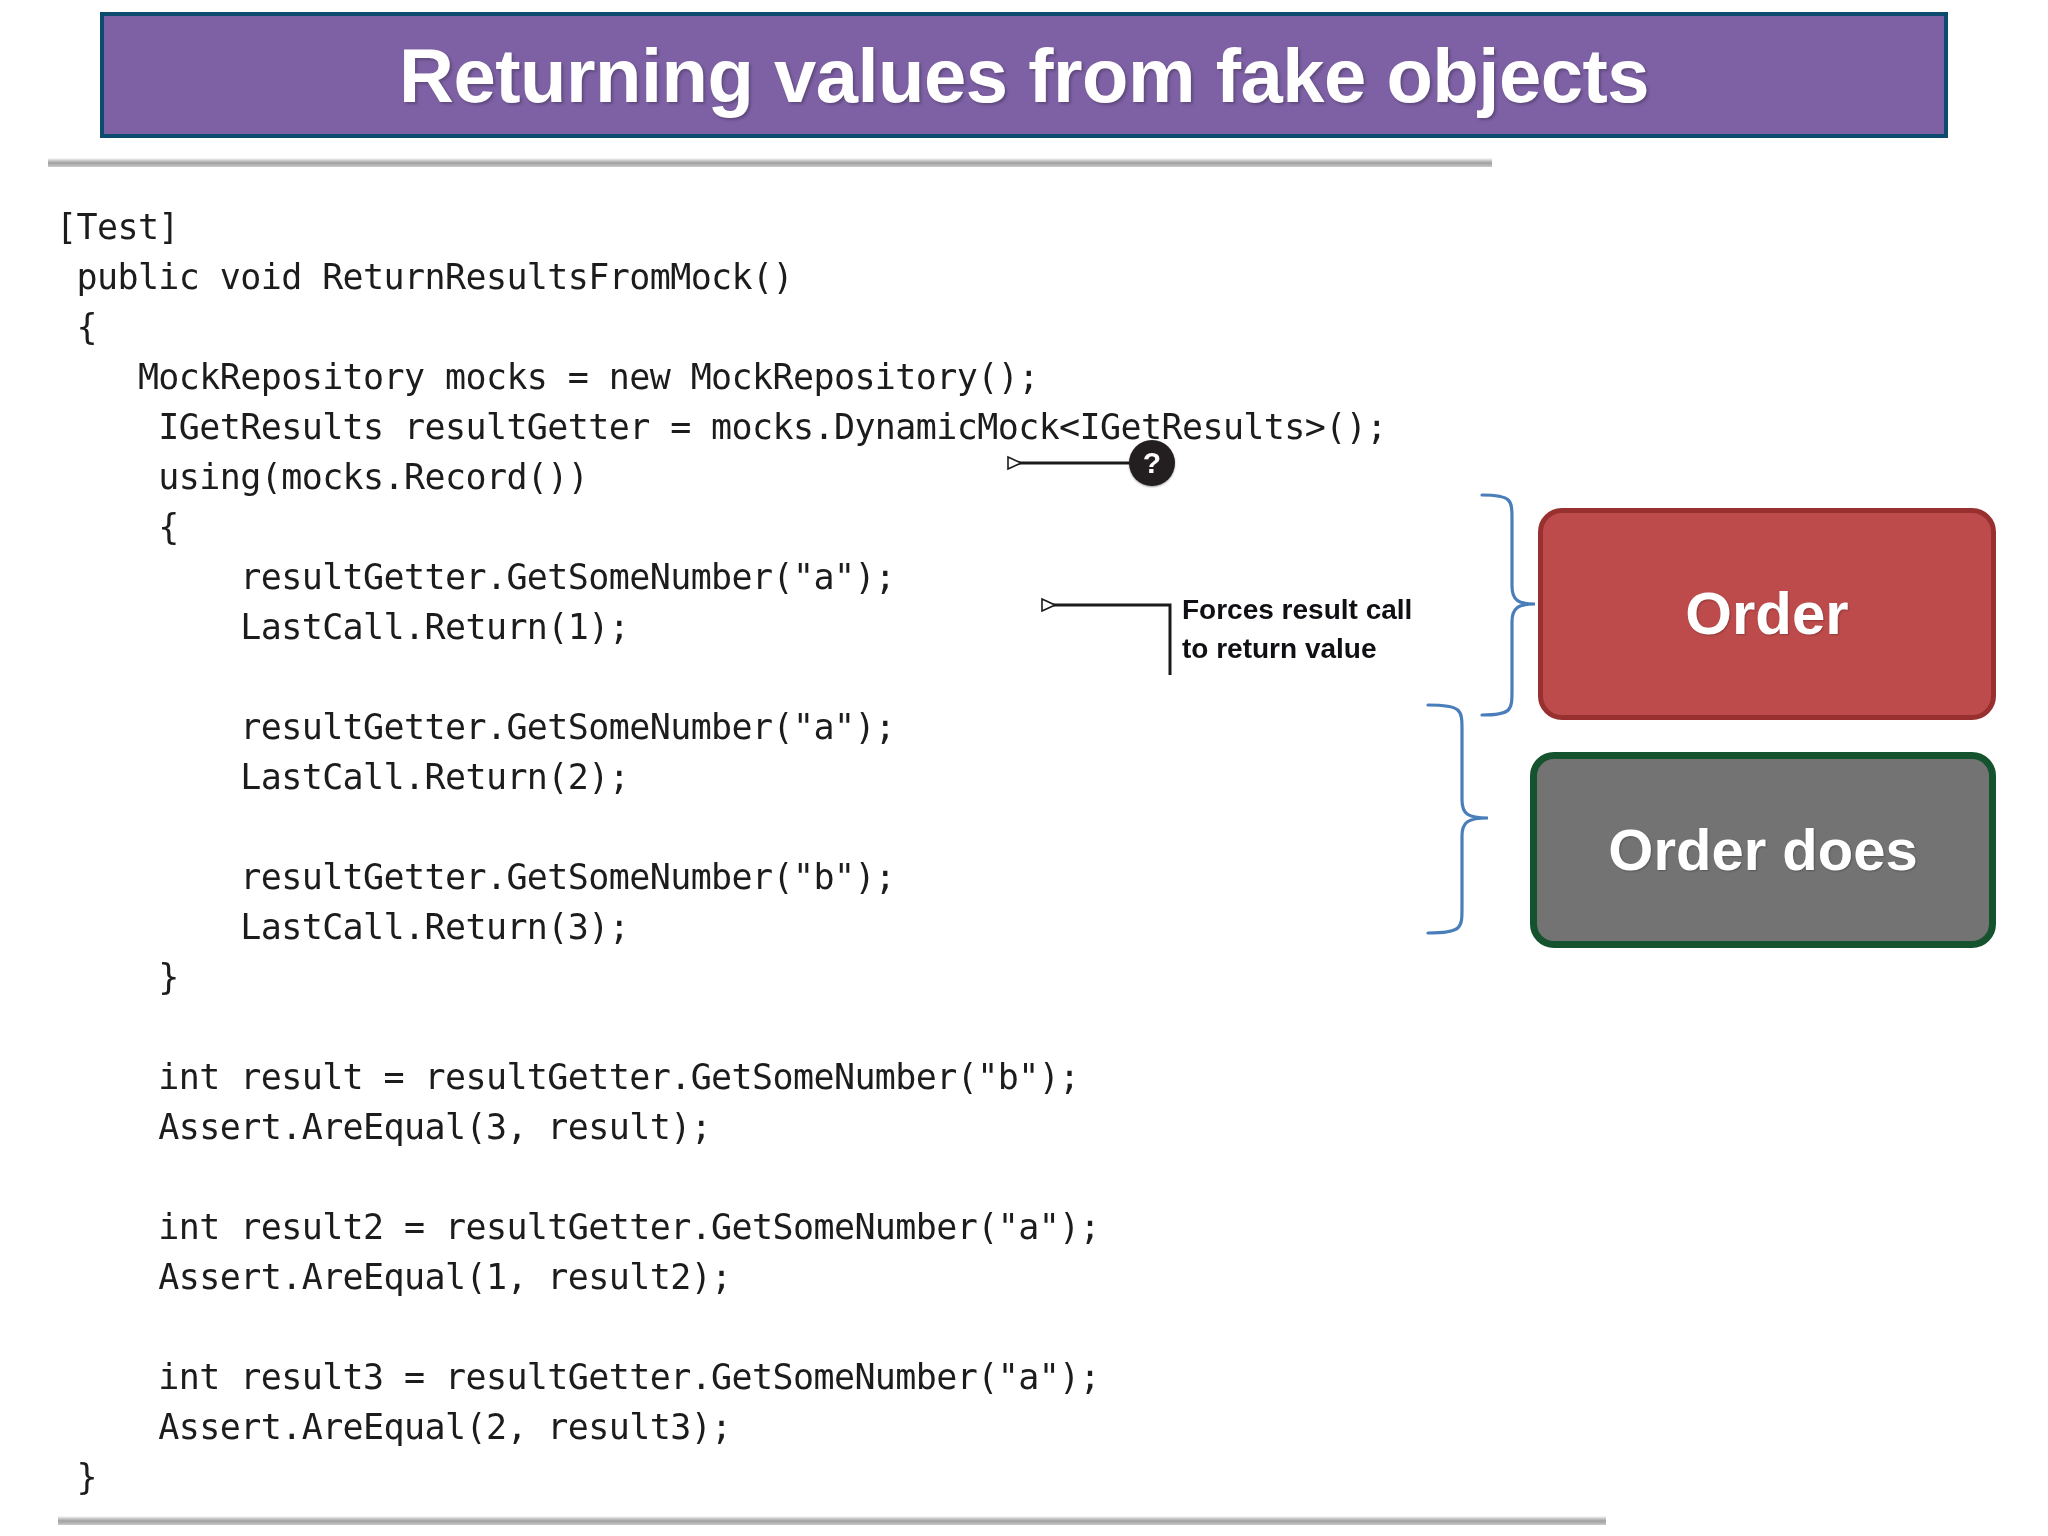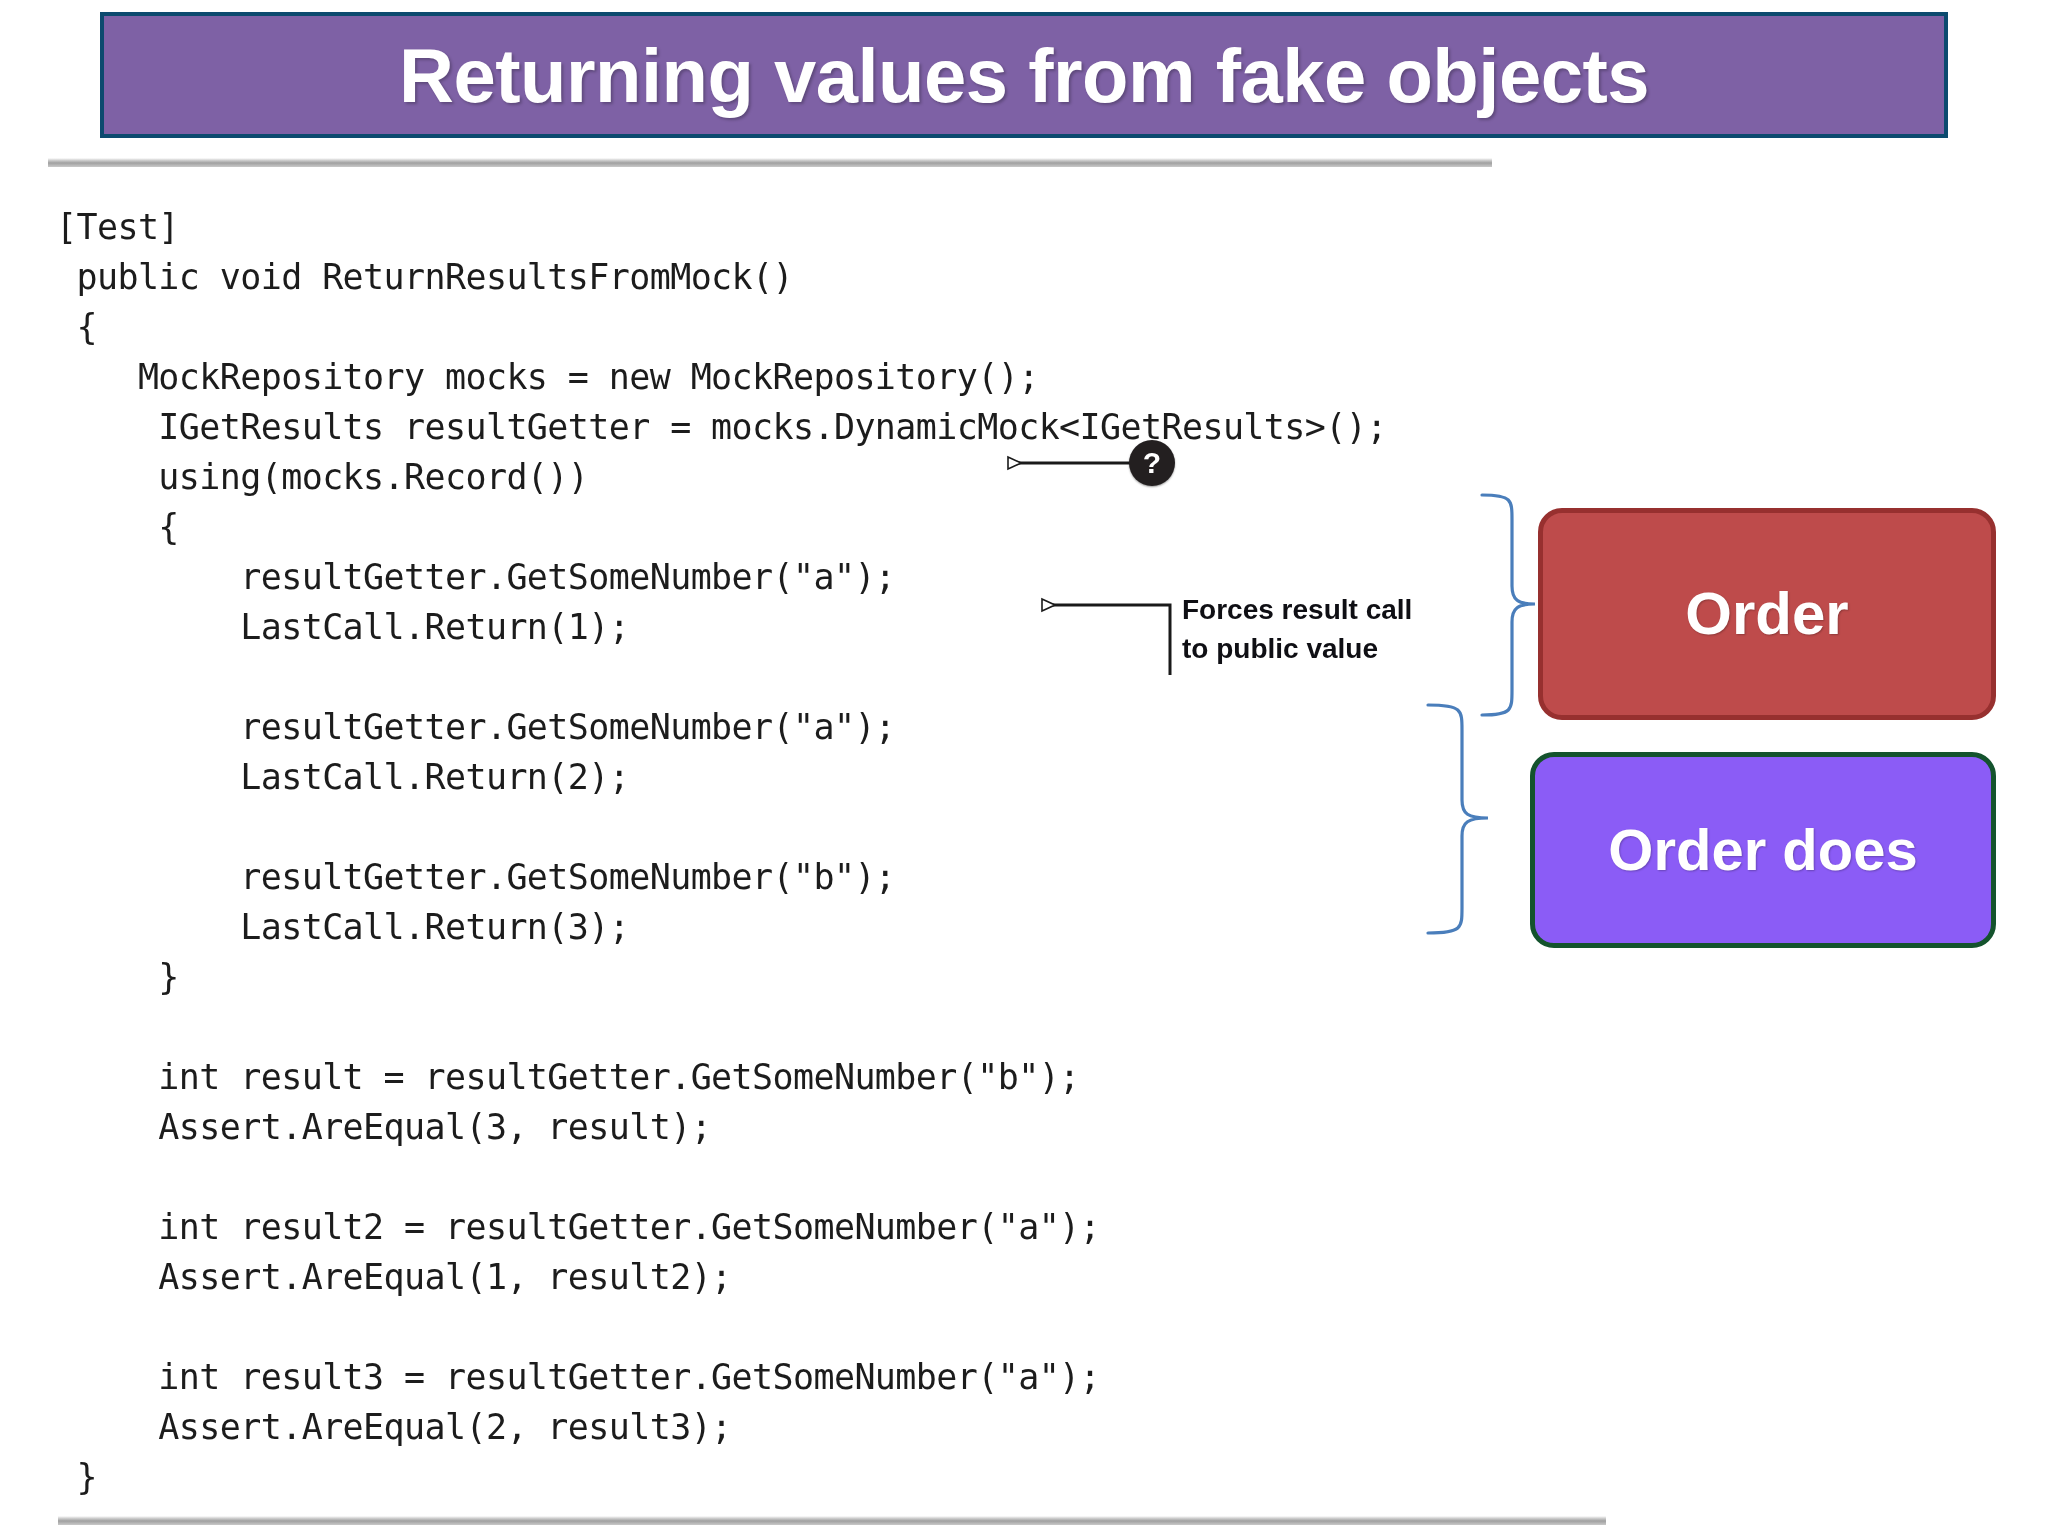--- a/index.html
+++ b/index.html
@@ -144,22 +144,22 @@
     height: 212px;
     background: #BE4B4B;
     border: 5px solid #97302F;
     font-size: 60px;
   }
   #callout-order-not-matter {
     left: 1530px;
     top: 752px;
     width: 466px;
     height: 196px;
-    background: #8b5cf6;
-    border: 5px solid #14532d;
+    background: #737373;
+    border: 7px solid #14532d;
     font-size: 58px;
   }
 
   
   #vector-overlay {
     position: absolute;
     left: 0;
     top: 0;
     width: 2048px;
     height: 1536px;
@@ -214,21 +214,21 @@
   </g>
 </svg>
 
 <div id="q-annotation">
   <div id="q-badge">?</div>
 </div>
 
 <div id="forces-annotation">
   <div id="forces-text">
     <div>Forces result call</div>
-    <div>to public value</div>
+    <div>to return value</div>
   </div>
 </div>
 
 <div id="callout-order-matters" class="callout">
   <div>
     <div>Order</div>
   </div>
 </div>
 
 <div id="callout-order-not-matter" class="callout">

